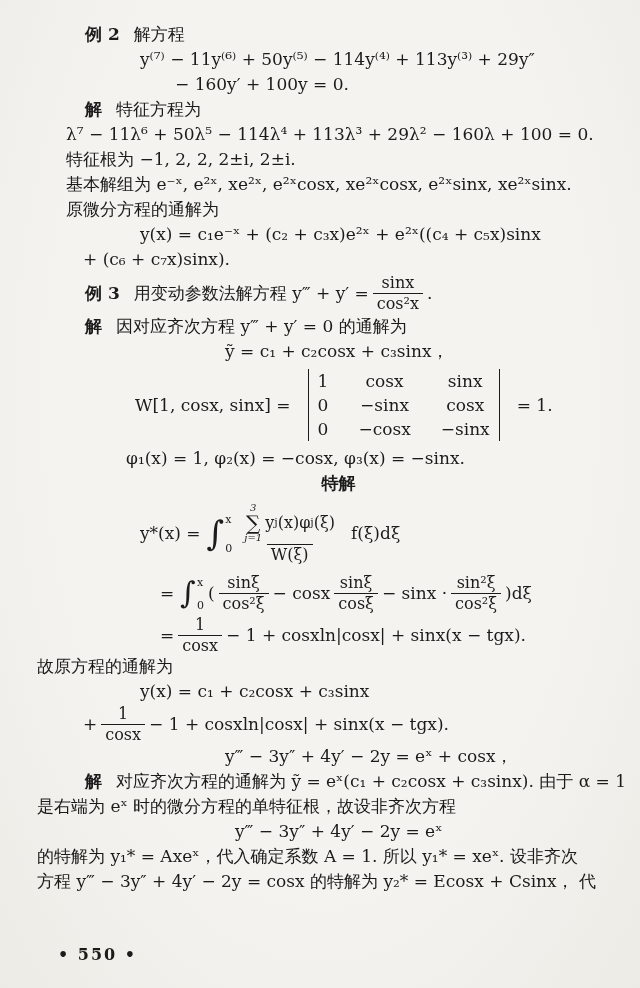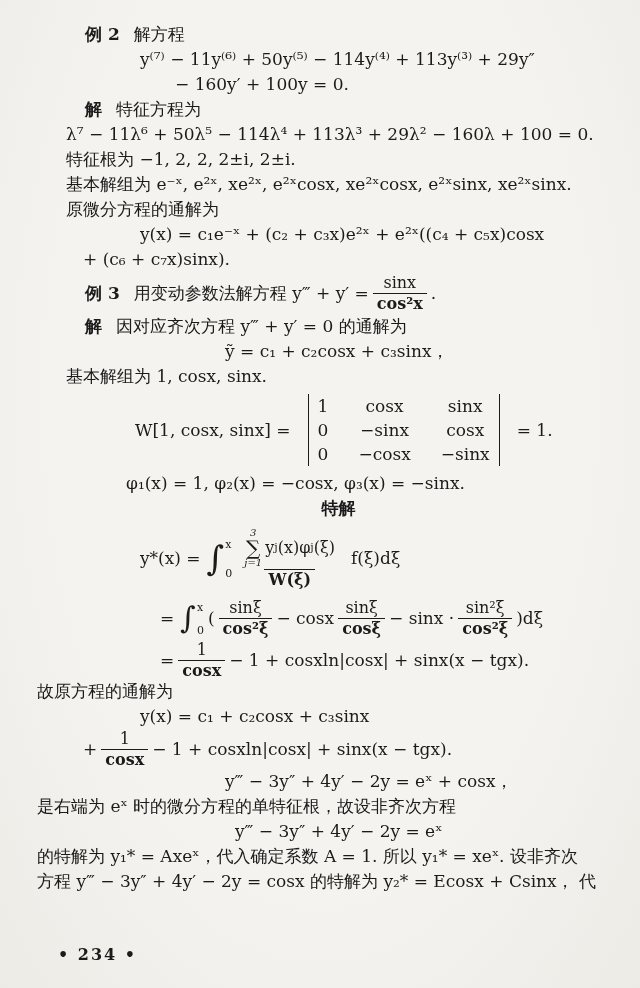--- a/index.html
+++ b/index.html
@@ -26,21 +26,21 @@
   .ml185{margin-left:83px;} .ml225{margin-left:225px;} .ml235{margin-left:235px;}
 
   
   .h42{height:42px;} .h82{height:82px;} .h74{height:74px;}
   .h46{height:46px;} .h38{height:38px;} .h40{height:40px;}
 
   
   .frac{display:inline-flex;flex-direction:column;align-items:center;
         vertical-align:middle;line-height:1.1;margin:0 4px;font-size:16px;}
   .frac .num{padding:0 4px 1px;}
-  .frac .den{border-top:1.3px solid #1b1b1b;padding:1px 4px 0;font-weight:bold;}
+  .frac .den{border-top:1.3px solid #1b1b1b;padding:1px 4px 0;}
 
   
   .det{display:inline-flex;align-items:stretch;margin:0 8px;}
   .det .dbar{border-left:1.6px solid #1b1b1b;margin:0 9px;}
   .det .dgrid{display:grid;grid-template-columns:auto auto auto;
               column-gap:30px;row-gap:4px;align-items:center;
               justify-items:center;padding:2px 0;line-height:20px;}
 
   
   .bigint{font-size:34px;line-height:1;margin-left:6px;}
@@ -70,38 +70,37 @@
     </div>
     <div class="line ml140">y⁽⁷⁾ − 11y⁽⁶⁾ + 50y⁽⁵⁾ − 114y⁽⁴⁾ + 113y⁽³⁾ + 29y″</div>
     <div class="line ml175">− 160y′ + 100y = 0.</div>
     <div class="line ml85">
       <span class="bold">解</span><span class="sp"></span><span>特征方程为</span>
     </div>
     <div class="line ml66">λ⁷ − 11λ⁶ + 50λ⁵ − 114λ⁴ + 113λ³ + 29λ² − 160λ + 100 = 0.</div>
     <div class="line ml66">特征根为 −1, 2, 2, 2±i, 2±i.</div>
     <div class="line ml66">基本解组为 e⁻ˣ, e²ˣ, xe²ˣ, e²ˣcosx, xe²ˣcosx, e²ˣsinx, xe²ˣsinx.</div>
     <div class="line ml66">原微分方程的通解为</div>
-    <div class="line ml140">y(x) = c₁e⁻ˣ + (c₂ + c₃x)e²ˣ + e²ˣ((c₄ + c₅x)cosx</div>
+    <div class="line ml140">y(x) = c₁e⁻ˣ + (c₂ + c₃x)e²ˣ + e²ˣ((c₄ + c₅x)sinx</div>
     <div class="line ml185">+ (c₆ + c₇x)sinx).</div>
 
     <div class="fx h42 ml85">
       <span class="bold">例 3</span>
         <span class="sp"></span>
         <span>用变动参数法解方程  y‴ + y′ =</span>
       <span class="frac">
         <span class="num">sinx</span>
         <span class="den">cos²x</span>
       </span>
       <span>.</span>
     </div>
     <div class="line ml85">
       <span class="bold">解</span><span class="sp"></span><span>因对应齐次方程  y‴ + y′ = 0  的通解为</span>
     </div>
     <div class="line ml225">ỹ = c₁ + c₂cosx + c₃sinx，</div>
-    <div class="line ml66">基本解组为 1, cosx, sinx.</div>
 
     <div class="fx h82 ml135">
       <span>W[1, cosx, sinx] =</span>
       <span class="det">
         <span class="dbar"></span>
         <span class="dgrid">
           <span>1</span>
           <span>cosx</span>
           <span>sinx</span>
           <span>0</span>
@@ -184,21 +183,24 @@
     <div class="fx h40 ml185">
       <span>+</span>
       <span class="frac">
         <span class="num">1</span>
         <span class="den">cosx</span>
       </span>
       <span>− 1 + cosxln|cosx| + sinx(x − tgx).</span>
     </div>
 
     <div class="line ml225">y‴ − 3y″ + 4y′ − 2y = eˣ + cosx，</div>
+    <div class="line ml85">
+      <span class="bold">解</span><span class="sp"></span><span>对应齐次方程的通解为  ỹ = eˣ(c₁ + c₂cosx + c₃sinx).  由于 α = 1</span>
+    </div>
     <div class="line ml37">是右端为 eˣ 时的微分方程的单特征根，故设非齐次方程</div>
     <div class="line ml235">y‴ − 3y″ + 4y′ − 2y = eˣ</div>
     <div class="line ml37">的特解为  y₁* = Axeˣ，代入确定系数  A = 1.  所以  y₁* = xeˣ.  设非齐次</div>
     <div class="line ml37">方程  y‴ − 3y″ + 4y′ − 2y = cosx  的特解为  y₂* = Ecosx + Csinx，  代</div>
 
   </div>
 
-  <div class="pagenum">• 234 •</div>
+  <div class="pagenum">• 550 •</div>
 </div>
 
 </body></html>

